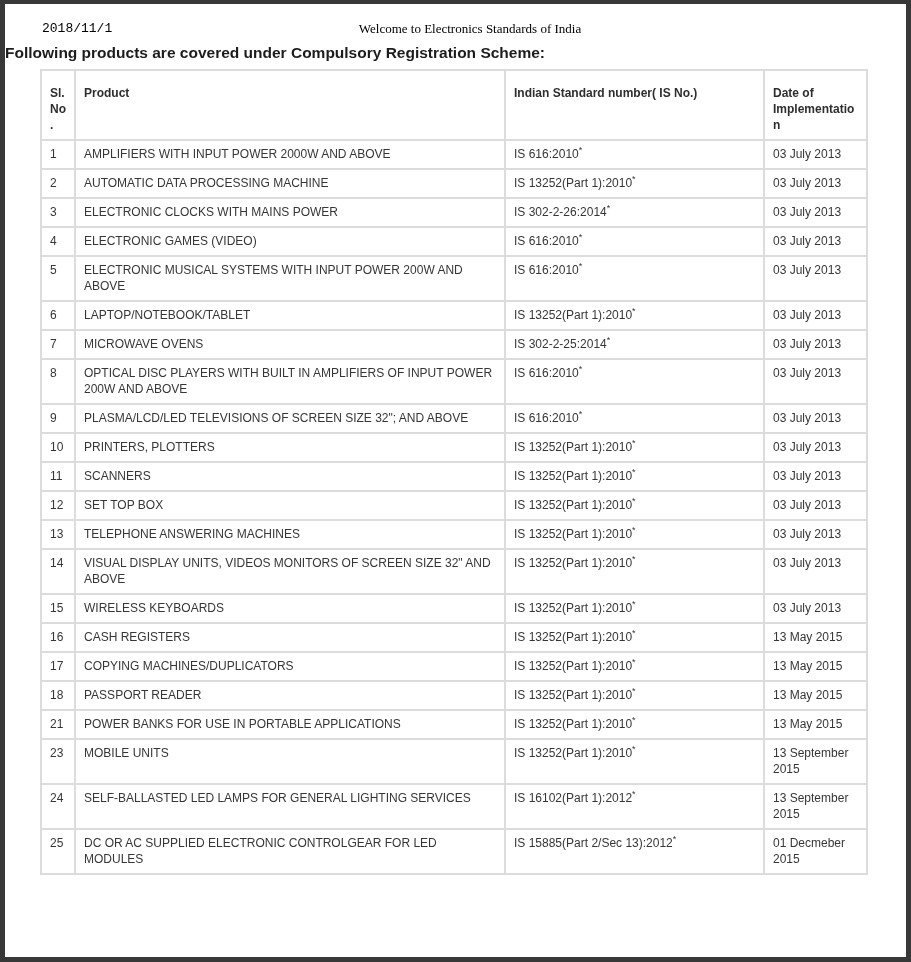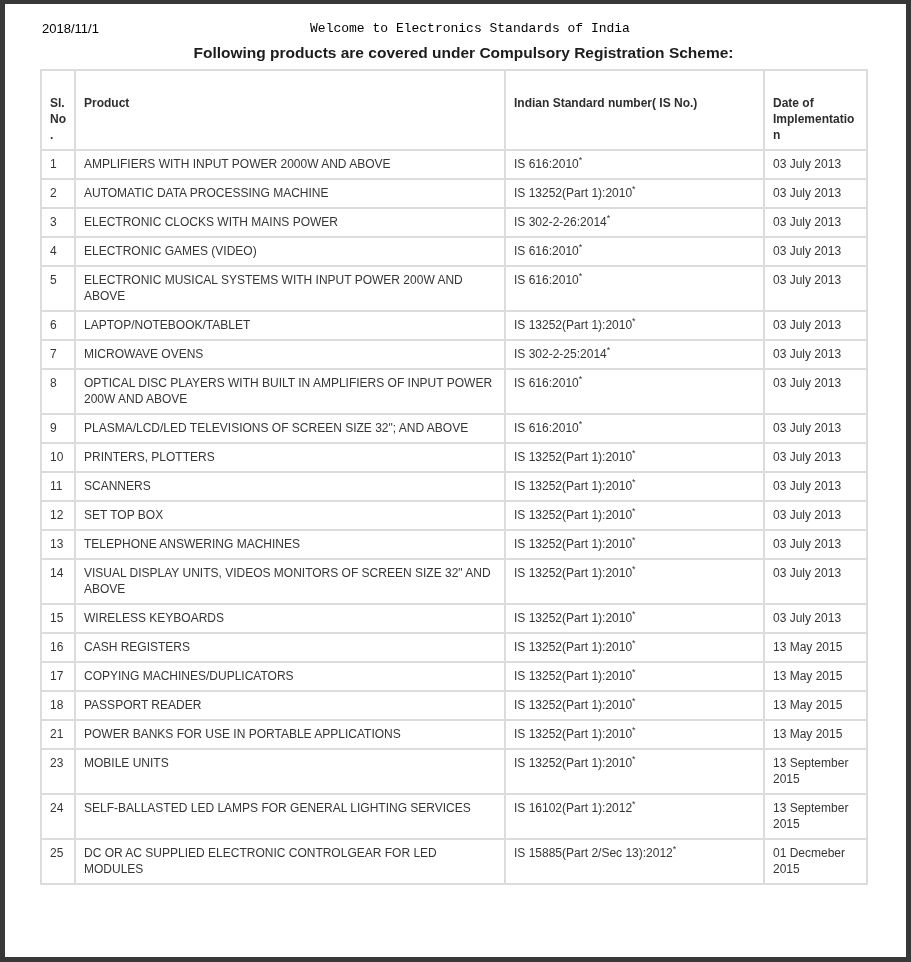--- a/index.html
+++ b/index.html
@@ -20,40 +20,39 @@
   .topline {
     position: relative;
     margin-top: 17px;
     height: 16px;
     line-height: 16px;
   }
   .date-stamp {
     position: absolute;
     left: 37px;
     top: 0;
-    font-family: Liberation Sans, sans-serif;
+    font-family: Liberation Mono, monospace;
     font-size: 13px;
     color: #000000;
     white-space: nowrap;
   }
   .doc-title {
     text-align: center;
-    font-family: Liberation Mono, monospace;
+    font-family: Liberation Serif, serif;
     font-size: 13px;
     color: #000000;
     margin-left: 29px;
   }
   .heading {
     margin-top: 6px;
-    text-align: center;
+    text-align: left;
     font-size: 15.5px;
     font-weight: bold;
     color: #1c1c1c;
     line-height: 19px;
-    padding-left: 16px;
   }
   table.products {
     border-collapse: collapse;
     table-layout: fixed;
     width: 826px;
     margin: 7px 0 0 35px;
     background: #ffffff;
   }
   .products th, .products td {
     border: 2px solid #dcdcdc;
@@ -62,21 +61,21 @@
     font-size: 12px;
     line-height: 16px;
     color: #363636;
     padding: 5px 8px 6px 8px;
     overflow: hidden;
     word-wrap: break-word;
   }
   .products th {
     font-weight: bold;
     color: #2e2e2e;
-    padding-top: 24px;
+    padding-top: 14px;
   }
   sup.fn {
     font-size: 9px;
     line-height: 0;
     vertical-align: super;
   }
 </style>
 </head>
 <body>
 

